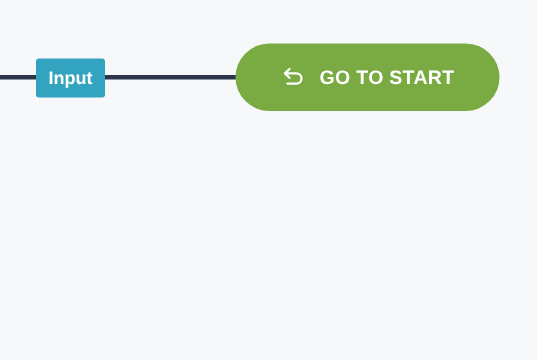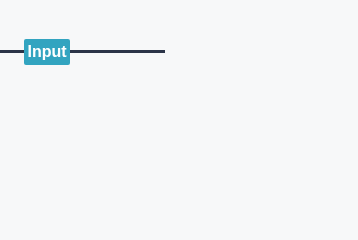--- a/index.html
+++ b/index.html
@@ -40,21 +40,21 @@
     width: 46px;
     height: 26px;
     background: #32a4c0;
     border-radius: 2px;
     display: flex;
     align-items: center;
     justify-content: center;
   }
   .node-input-label {
     color: #ffffff;
-    font-size: 16px;
+    font-size: 12px;
     font-weight: bold;
     line-height: 1;
     letter-spacing: 0px;
   }
 
   
   .action-pill {
     position: absolute;
     left: 157px;
     top: 29px;
@@ -94,14 +94,23 @@
 <body>
 
 <div id="flow-canvas">
 
   <div class="edge-line"></div>
 
   <div class="node-input">
     <span class="node-input-label">Input</span>
   </div>
 
+  <div class="action-pill">
+    <span class="action-pill-icon">
+      <svg width="17" height="17" viewBox="0 0 17 17" aria-hidden="true">
+        <path d="M6.0 3.0 L3.0 5.9 L6.0 8.8" fill="none" stroke="#ffffff" stroke-width="1.5" stroke-linecap="round" stroke-linejoin="round"></path>
+        <path d="M3.3 5.9 L10.4 5.9 C12.6 5.9 14.0 7.3 14.0 9.3 C14.0 11.3 12.6 12.7 10.4 12.7 L4.6 12.7" fill="none" stroke="#ffffff" stroke-width="1.5" stroke-linecap="round" stroke-linejoin="round"></path>
+      </svg>
+    </span>
+    <span class="action-pill-label">GO TO START</span>
+  </div>
 
 </div>
 
 </body></html>

